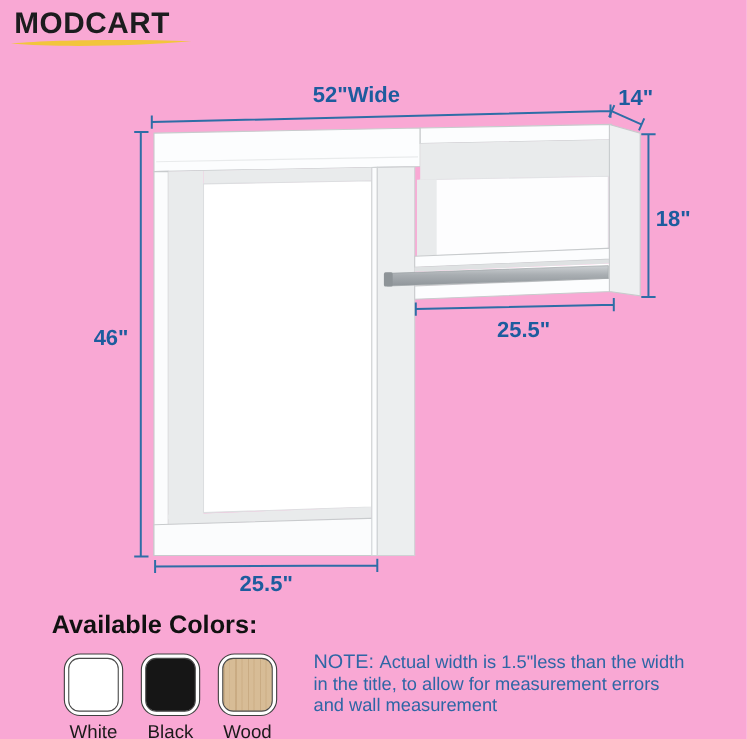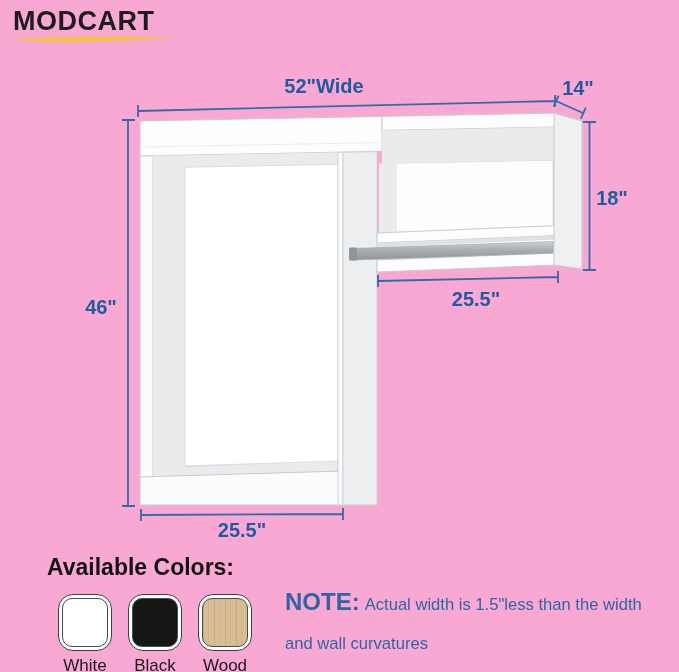--- a/index.html
+++ b/index.html
@@ -21,21 +21,21 @@
           border-radius:15px;padding:3px;background:#fff;}
   .swatch-fill{width:100%;height:100%;box-sizing:border-box;border:1.5px solid #4a4a4a;
                border-radius:10px;}
   .swatch-fill.wood{background-image:repeating-linear-gradient(90deg,
       rgba(166,128,82,.28) 0 1.5px, rgba(0,0,0,0) 1.5px 5px,
       rgba(190,155,110,.22) 5px 6.5px, rgba(0,0,0,0) 6.5px 11px);}
   .swatch-name{margin-top:5px;font-size:17px;color:#1a1a1a;}
   
   .note{position:absolute;left:285px;top:592px;font-size:16.6px;line-height:19.5px;
         white-space:nowrap;}
-  .note-label{font-weight:bold;font-size:24px;margin-right:5px;}
+  .note-label{font-weight:normal;font-size:18px;margin-right:5px;}
 </style>
 </head>
 <body>
 
 <div class="stage">
 
   <div class="logo">
     <div class="logo-text">MODCART</div>
     <svg class="logo-swoosh" width="168" height="9" viewBox="0 0 168 9">
       <path d="M2,4.6 C42,1.2 112,0.6 166,2.6 C112,7.2 42,8.2 2,4.6 Z" fill="#F2C53C"></path>
@@ -122,17 +122,17 @@
         <div class="swatch">
           <div class="swatch-fill wood" style="background-color: rgb(215, 188, 150);"></div>
         </div>
         <div class="swatch-name">Wood</div>
       </div>
     </div>
   </div>
 
   <div class="note" style="color: rgb(46, 102, 165);">
     <span class="note-label">NOTE:</span><span>Actual width is 1.5"less than the width</span><br>
-    <br>
-    <span>and wall curvatures</span>
+    <span>in the title, to allow for measurement errors</span><br>
+    <span>and wall measurement</span>
   </div>
 
 </div>
 
 </body></html>

